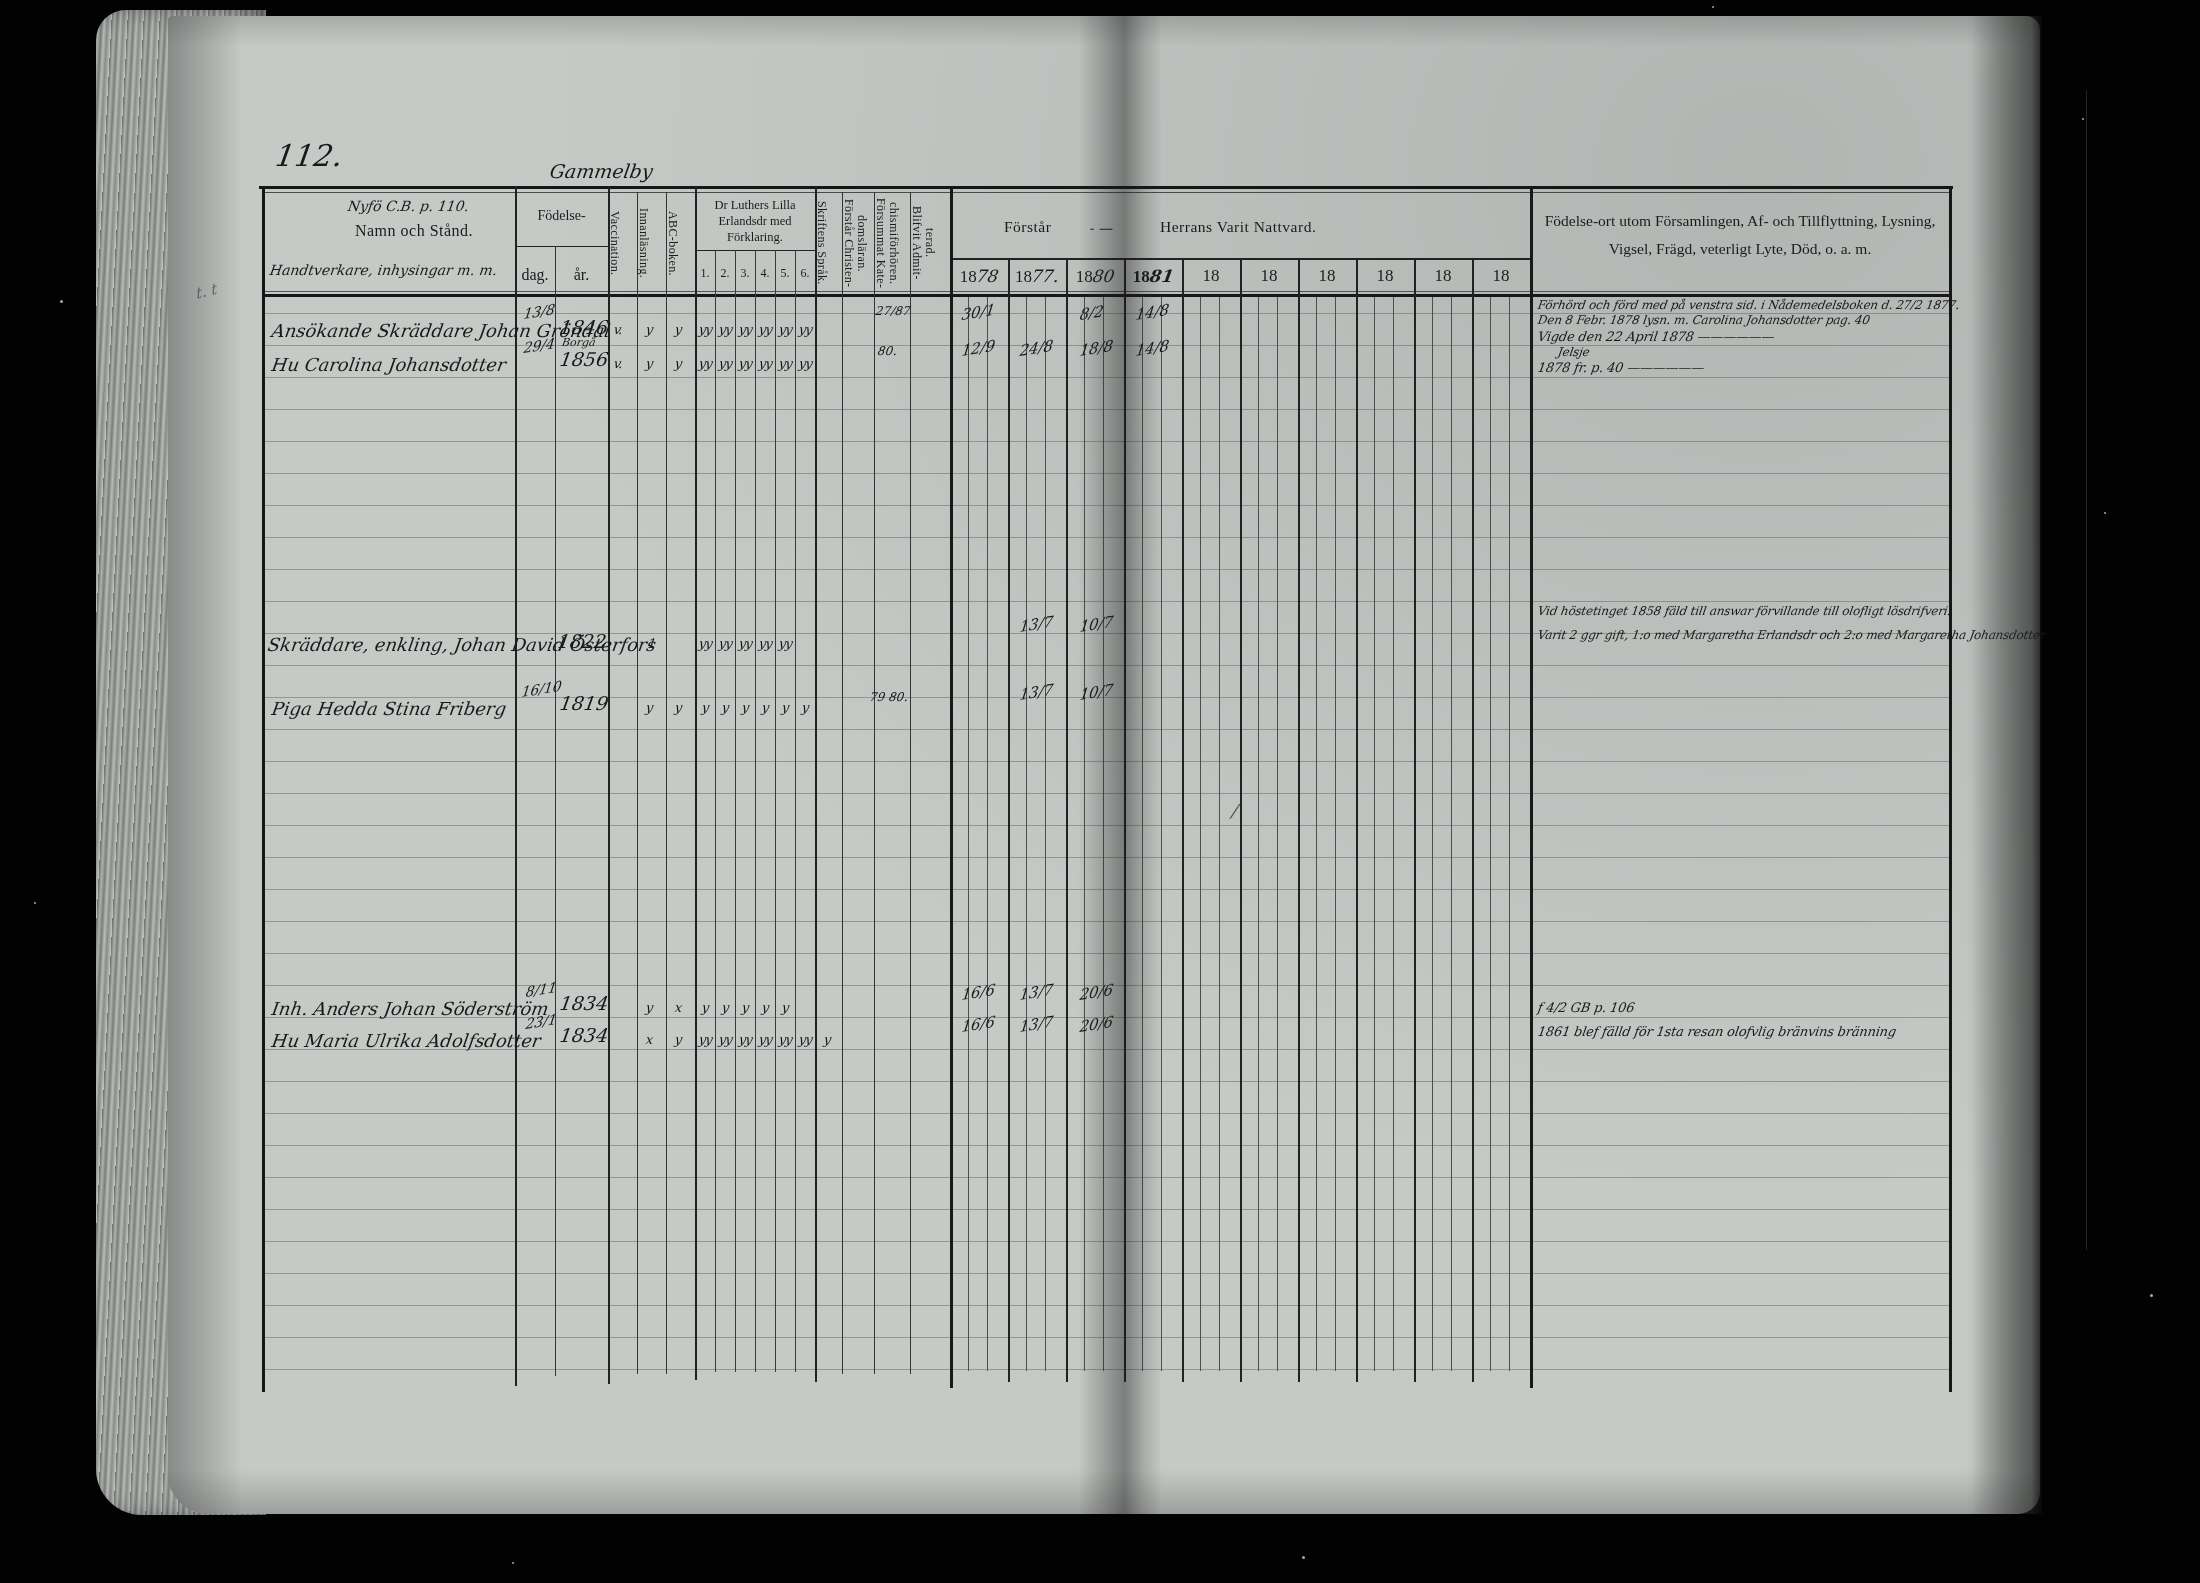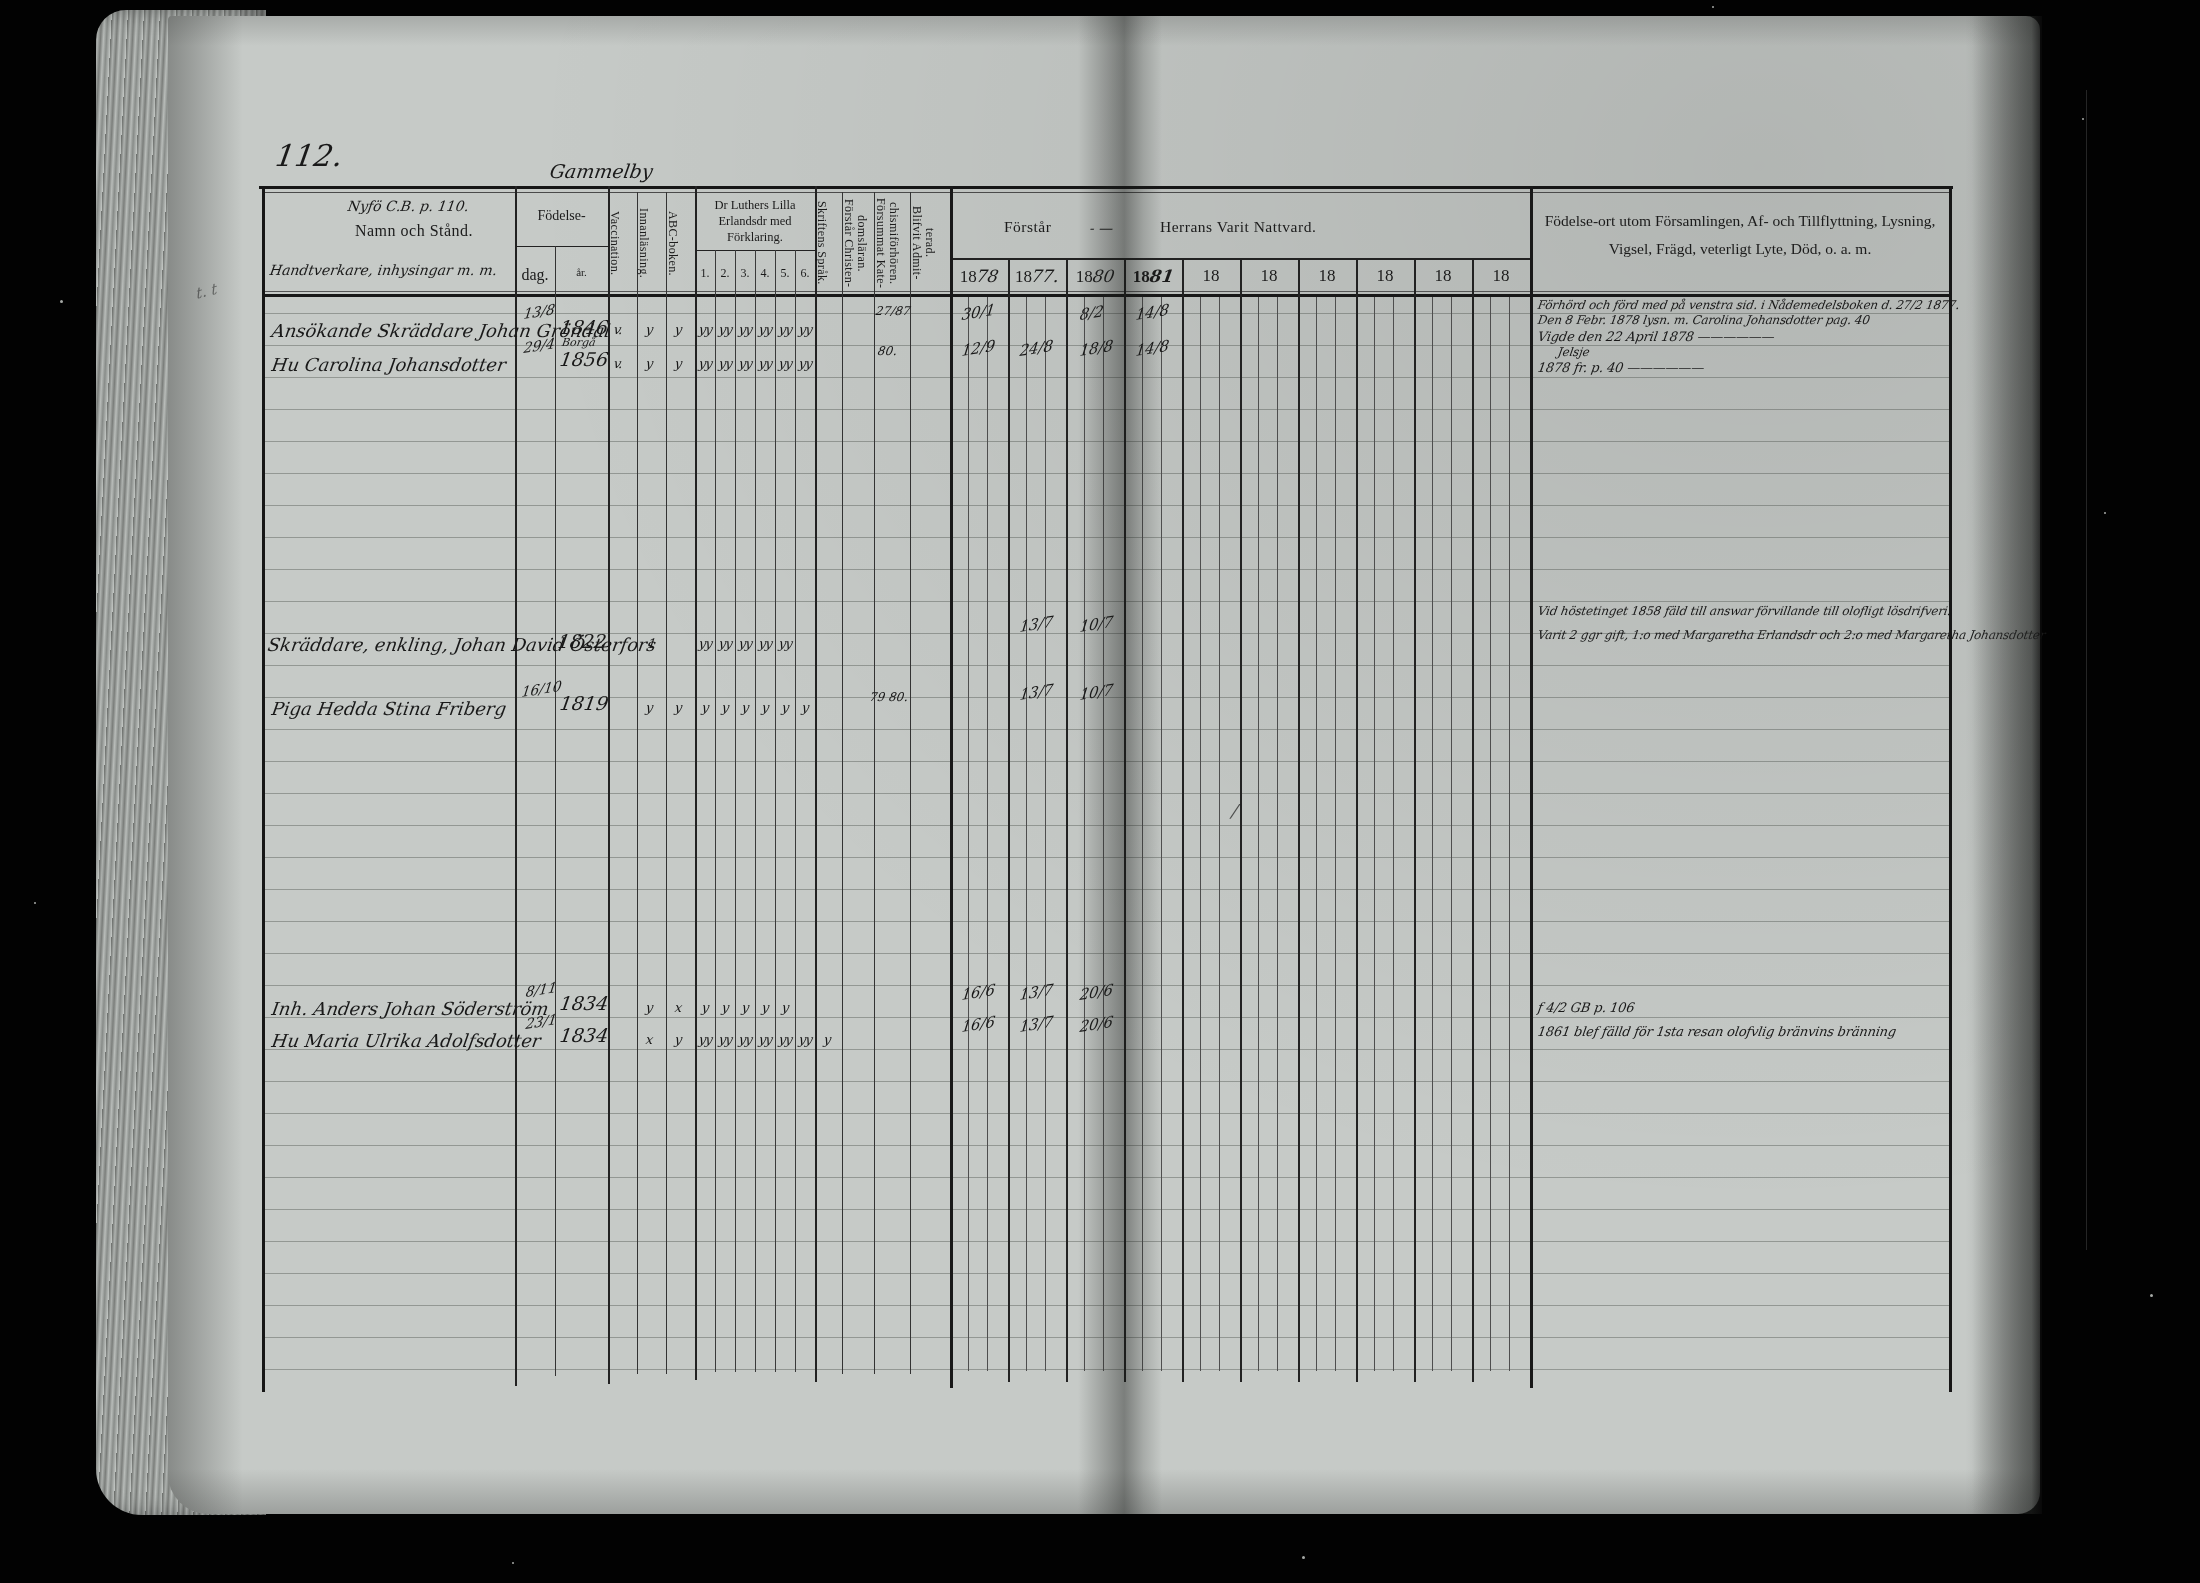--- a/index.html
+++ b/index.html
@@ -102,21 +102,21 @@
     <div class="vl" style="left:1094px;top:111px;width:58px;height:1074px;background:linear-gradient(90deg,transparent 18px,#4e4e4e 18px,#4e4e4e 19px,transparent 19px,transparent 37px,#4e4e4e 37px,#4e4e4e 38px,transparent 38px);"></div>
     <div class="vl" style="left:1152px;top:111px;width:58px;height:1074px;background:linear-gradient(90deg,transparent 18px,#4e4e4e 18px,#4e4e4e 19px,transparent 19px,transparent 37px,#4e4e4e 37px,#4e4e4e 38px,transparent 38px);"></div>
     <div class="vl" style="left:1210px;top:111px;width:58px;height:1074px;background:linear-gradient(90deg,transparent 18px,#4e4e4e 18px,#4e4e4e 19px,transparent 19px,transparent 37px,#4e4e4e 37px,#4e4e4e 38px,transparent 38px);"></div>
 
     <div class="hw" style="left:40px;top:12px;width:213px;text-align:center;font-size:14px;"><span>Nyfö C.B. p. 110.</span></div>
     <div class="pr ctr" style="left:0;top:36px;width:304px;font-size:16px;letter-spacing:.5px;">Namn och Stånd.</div>
     <div class="hw" style="left:8px;top:76px;font-size:14px;"><span>Handtverkare, inhysingar m. m.</span></div>
 
     <div class="pr ctr" style="left:253px;top:22px;width:93px;font-size:14px;">Födelse-</div>
     <div class="pr ctr" style="left:253px;top:80px;width:40px;font-size:16px;">dag.</div>
-    <div class="pr ctr" style="left:293px;top:80px;width:53px;font-size:11px;">år.</div>
+    <div class="pr ctr" style="left:293px;top:80px;width:53px;font-size:16px;">år.</div>
 
     <div class="vlabel" style="left:346px;width:29px;">Vaccination.</div>
     <div class="vlabel" style="left:375px;width:29px;">Innanläsning.</div>
     <div class="vlabel" style="left:404px;width:29px;">ABC-boken.</div>
 
     <div class="pr ctr" style="left:433px;top:12px;width:120px;font-size:12.5px;">Dr Luthers Lilla</div>
     <div class="pr ctr" style="left:433px;top:28px;width:120px;font-size:12.5px;">Erlandsdr med</div>
     <div class="pr ctr" style="left:433px;top:44px;width:120px;font-size:12.5px;">Förklaring.</div>
     <div class="pr ctr" style="left:433px;top:80px;width:20px;font-size:12px;">1.</div>
     <div class="pr ctr" style="left:453px;top:80px;width:20px;font-size:12px;">2.</div>

